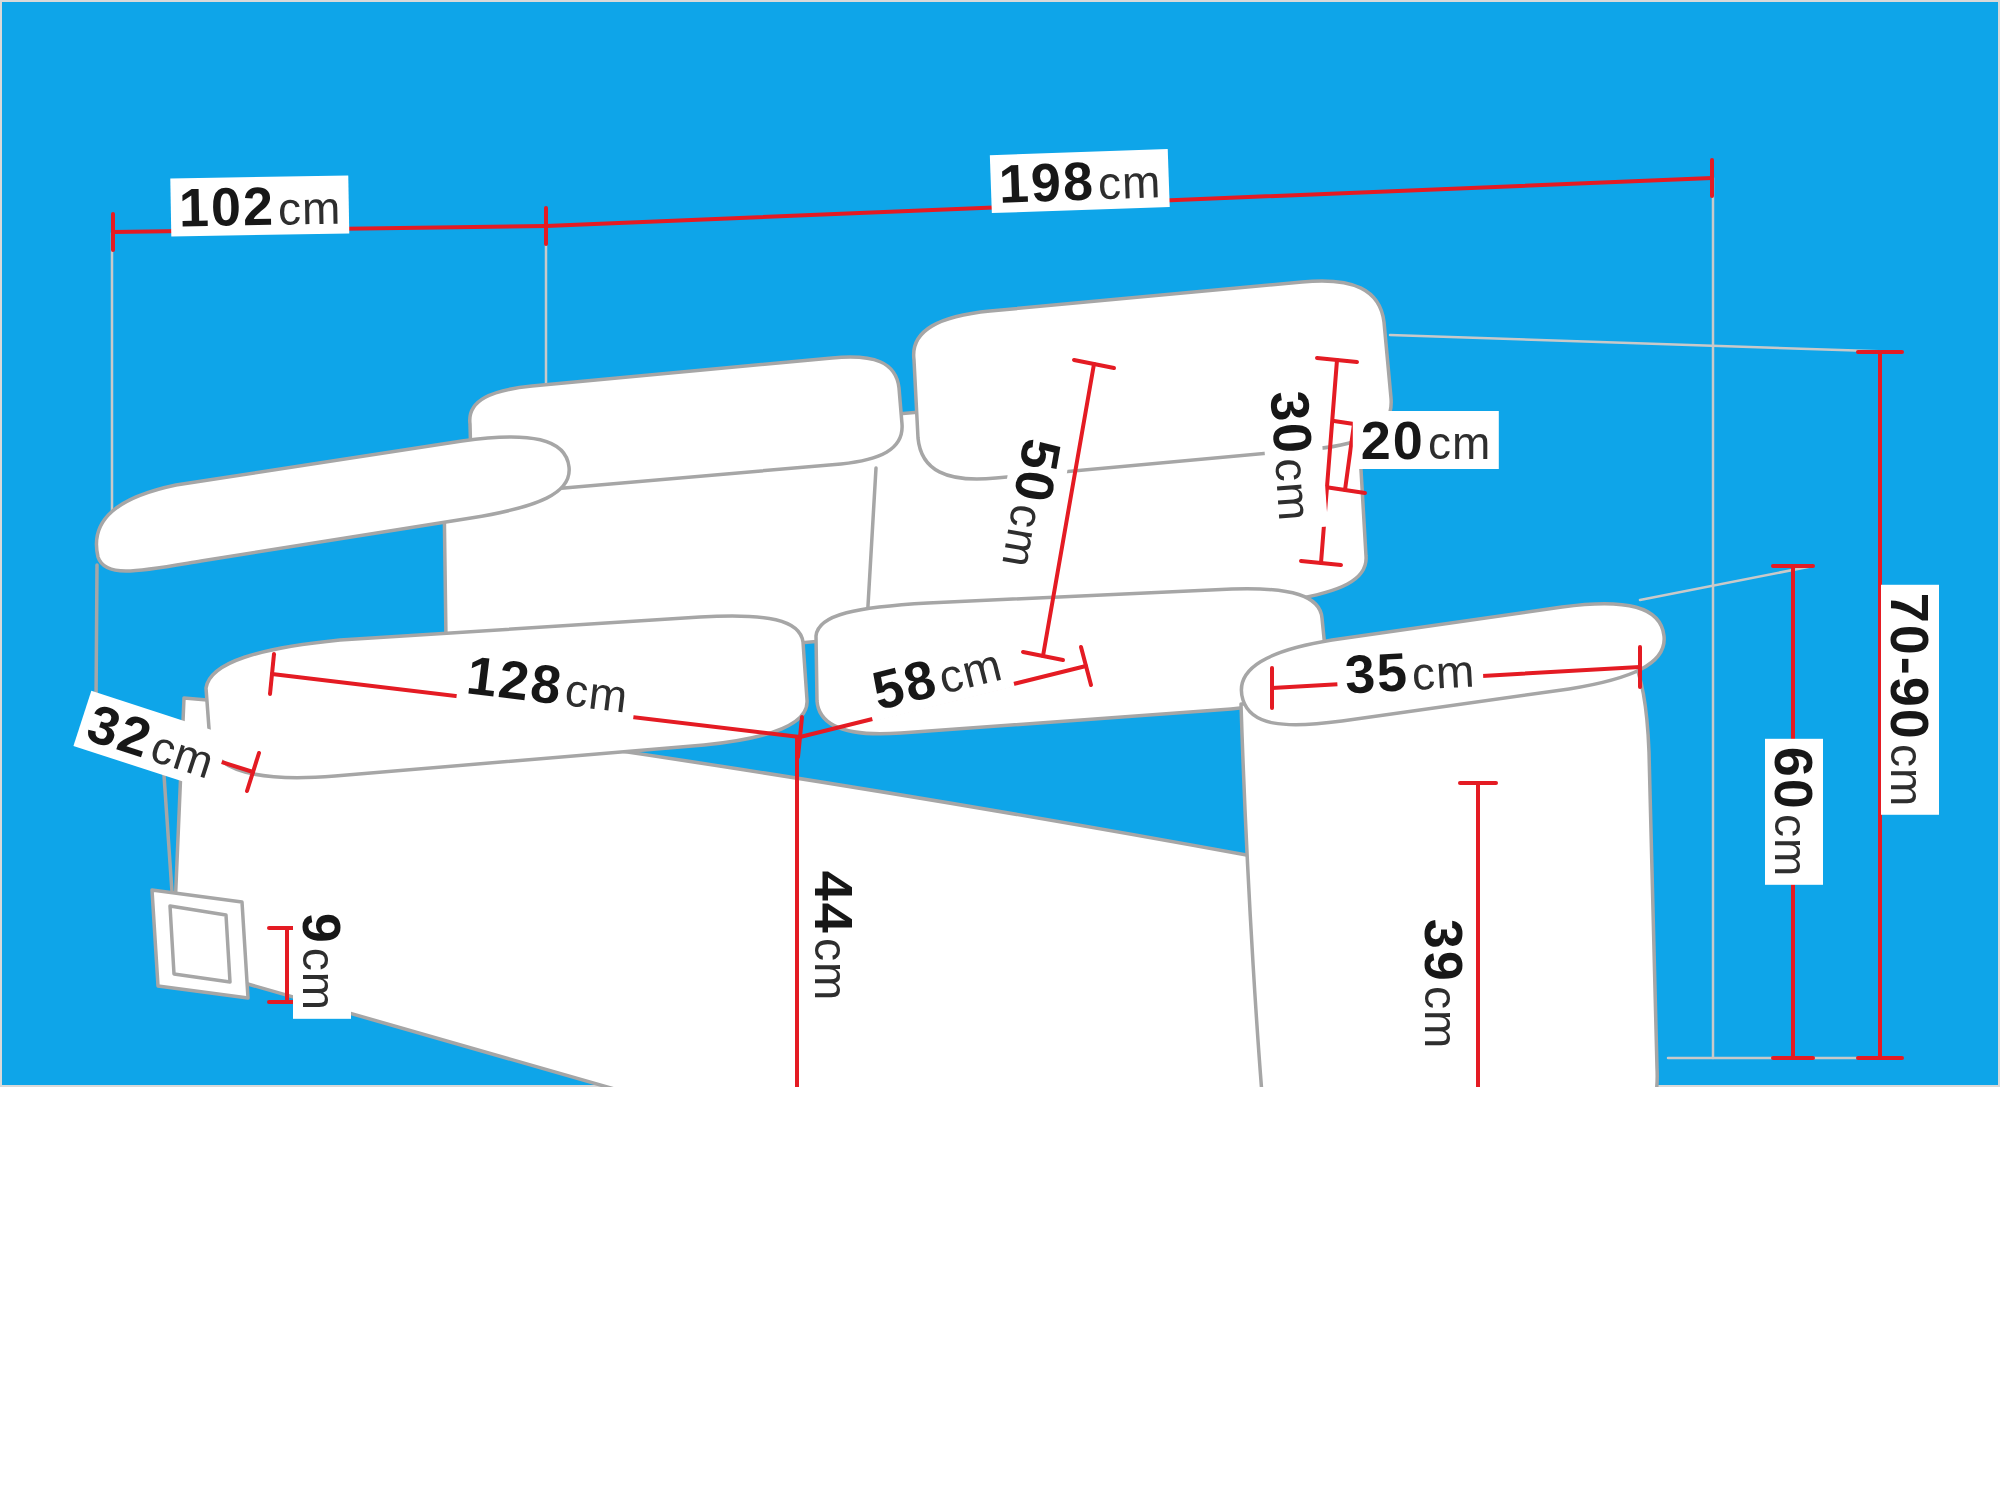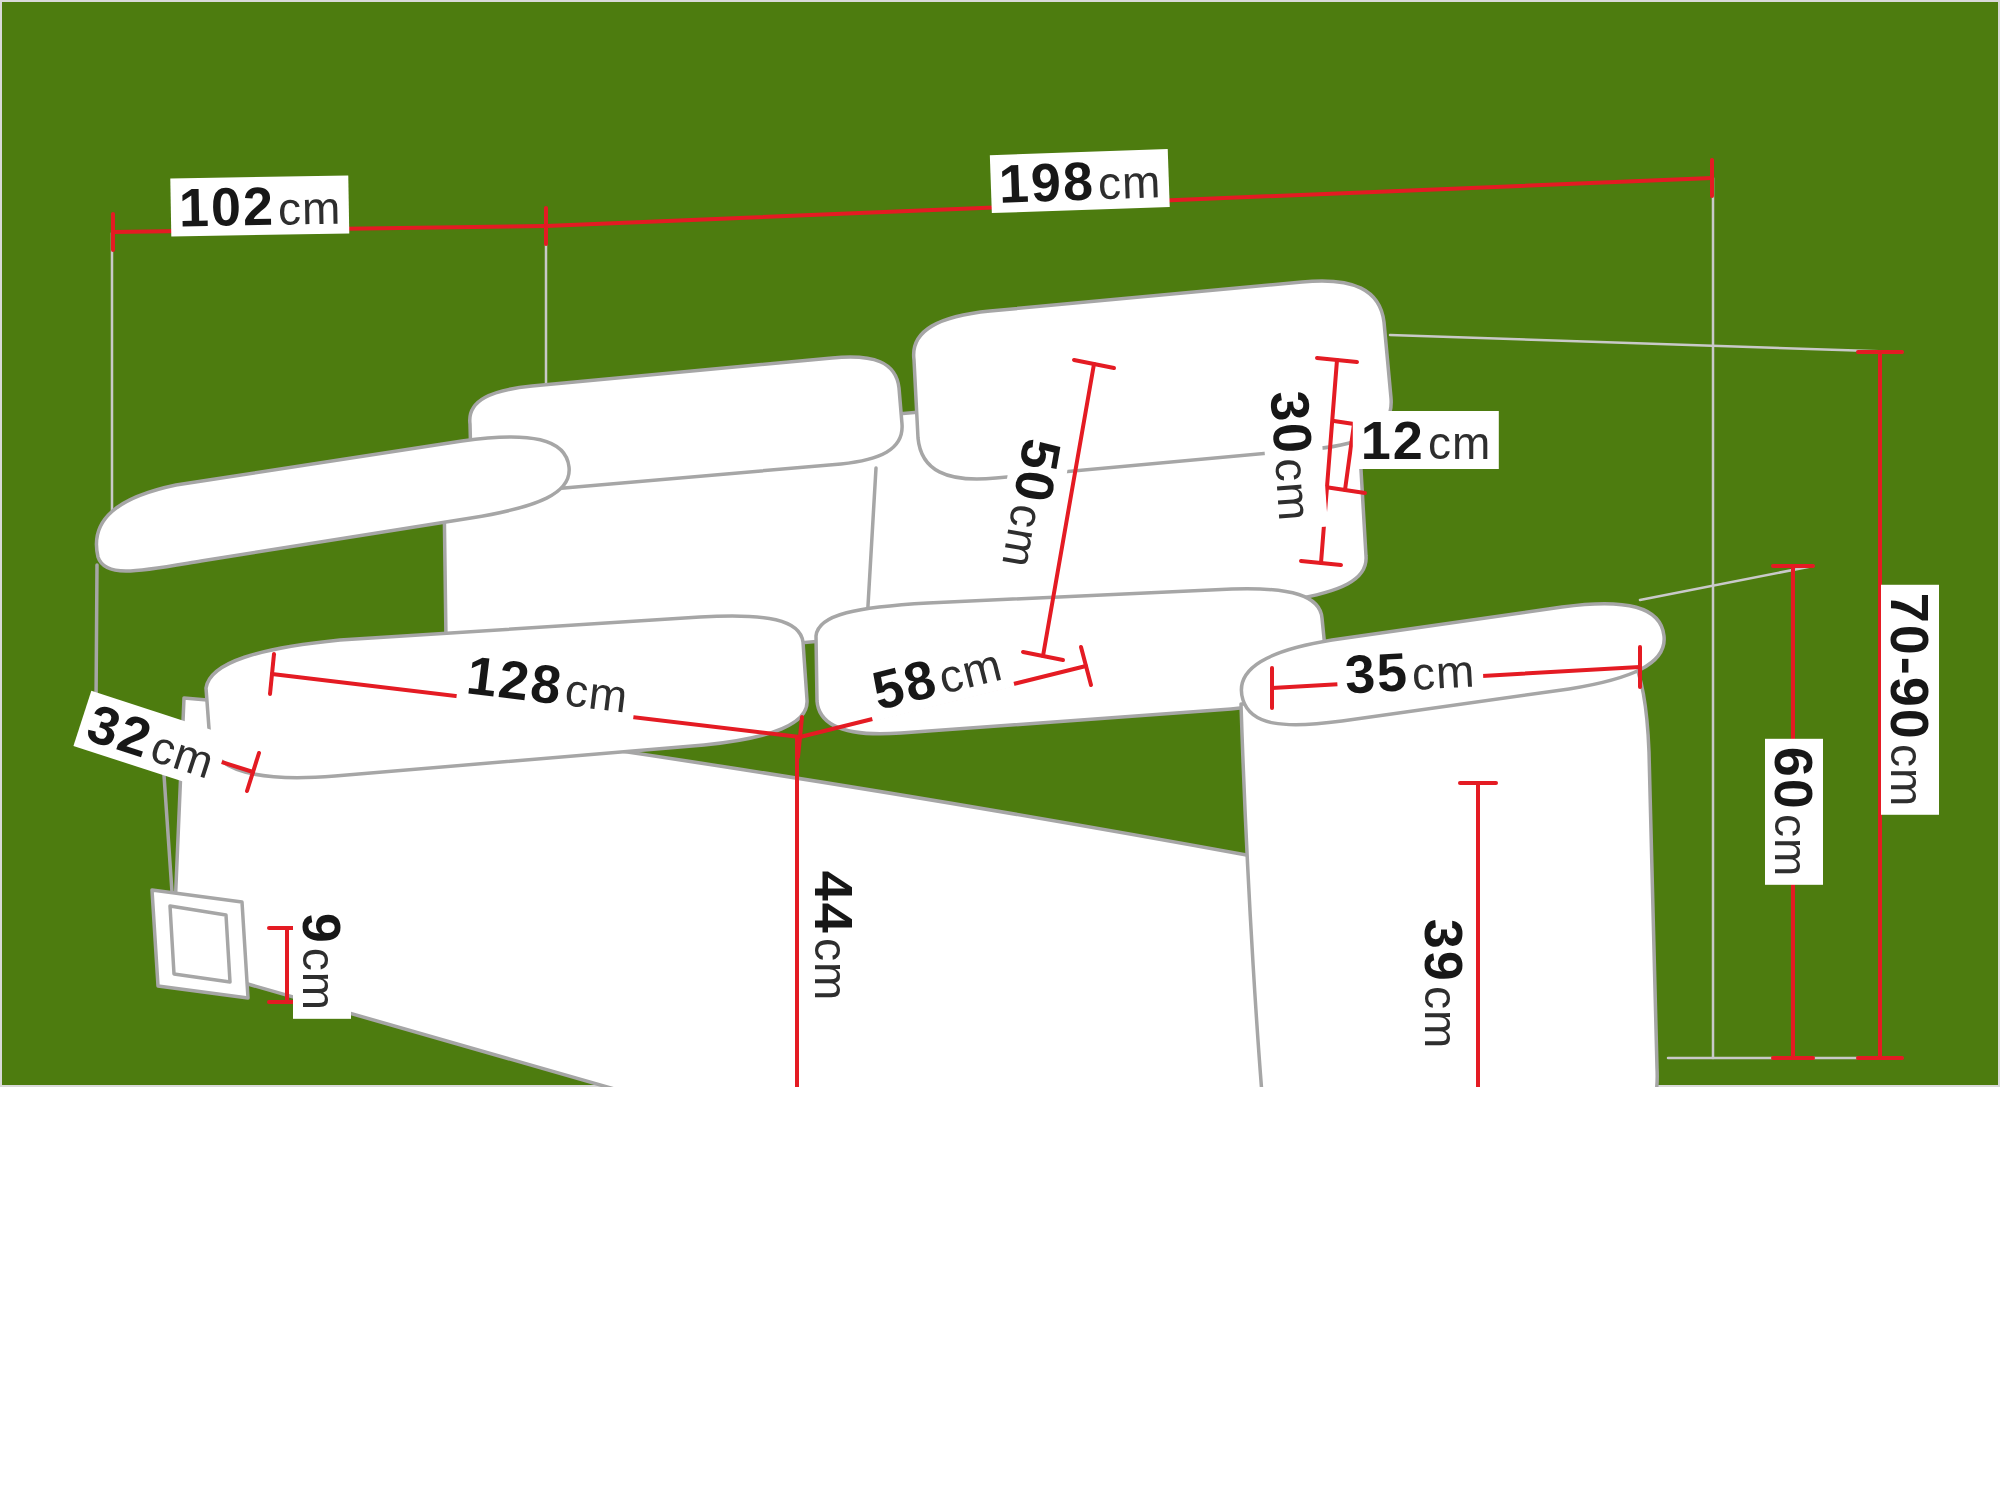--- a/index.html
+++ b/index.html
@@ -1,19 +1,19 @@
 <!DOCTYPE html>
 <html><head>
 <meta charset="utf-8">
 <style>
   html,body{margin:0;padding:0;background:#ffffff;}
   #stage{
     position:relative;
     width:2000px;height:1087px;
-    background:#4d7c0f;
+    background:#0ea5e9;
     overflow:hidden;
     box-shadow: inset 0 0 0 2px #d9d9d9;
     font-family:"Liberation Sans","DejaVu Sans",sans-serif;
   }
   #drawing{position:absolute;left:0;top:0;width:2000px;height:1499px;}
   .dim{
     position:absolute;
     display:flex;
     align-items:baseline;
     white-space:nowrap;
@@ -156,21 +156,21 @@
       <span class="num">102</span>
       <span class="unit">cm</span>
     </div>
 
   <div class="dim" style="left:1080px;top:181px;--rot:-2deg">
       <span class="num">198</span>
       <span class="unit">cm</span>
     </div>
 
   <div class="dim" style="left:1426px;top:440px;--rot:0deg">
-      <span class="num">12</span>
+      <span class="num">20</span>
       <span class="unit">cm</span>
     </div>
 
   <div class="dim" style="left:1294px;top:456px;--rot:86deg">
       <span class="num">30</span>
       <span class="unit">cm</span>
     </div>
 
   <div class="dim" style="left:1032px;top:504px;--rot:100deg">
       <span class="num">50</span>

